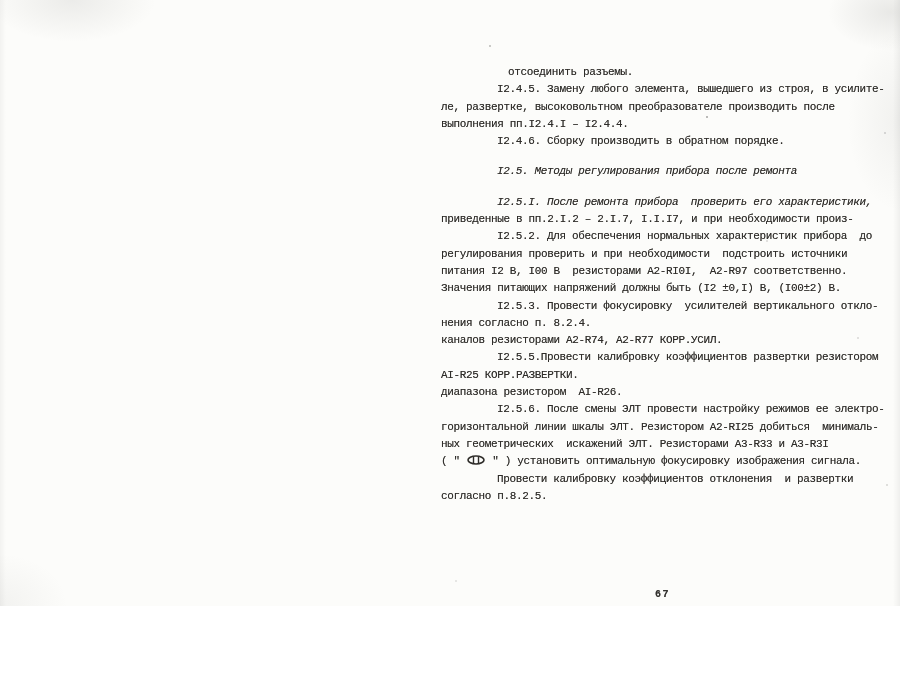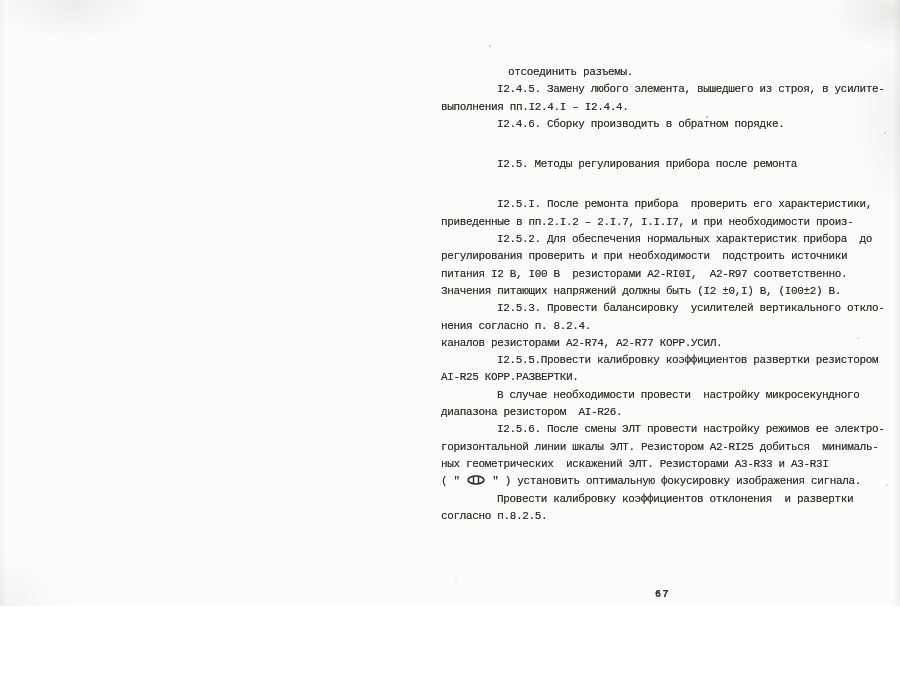--- a/index.html
+++ b/index.html
@@ -24,21 +24,21 @@
   }
   .line{
     font-size:11px;
     line-height:17.3px;
     letter-spacing:-0.35px;
     white-space:pre;
     text-shadow:0 0 0.5px rgba(40,38,35,0.55);
   }
   .line.para{padding-left:56px;}
   .line.hang{padding-left:67px;}
-  .line.gap{margin-top:23px;}
+  .line.gap{margin-top:13px;font-style:italic;}
   .focus-icon{
     display:inline-block;
     vertical-align:-1px;
     margin:0 1px;
   }
   .page-number{
     position:absolute;
     left:655px;top:589px;
     font-size:10px;
     letter-spacing:1.5px;
@@ -63,35 +63,35 @@
   }
 </style>
 </head>
 <body>
 
 <div class="scan">
   <div class="speckles"></div>
   <div class="text-block">
       <div class="line hang"><span>отсоединить разъемы.</span></div>
       <div class="line para"><span>I2.4.5. Замену любого элемента, вышедшего из строя, в усилите-</span></div>
+      <div class="line flush"><span>ле, развертке, высоковольтном преобразователе производить после</span></div>
       <div class="line flush"><span>выполнения пп.I2.4.I – I2.4.4.</span></div>
       <div class="line para"><span>I2.4.6. Сборку производить в обратном порядке.</span></div>
       <div class="line para gap"><span>I2.5. Методы регулирования прибора после ремонта</span></div>
       <div class="line para gap"><span>I2.5.I. После ремонта прибора  проверить его характеристики,</span></div>
       <div class="line flush"><span>приведенные в пп.2.I.2 – 2.I.7, I.I.I7, и при необходимости произ-</span></div>
       <div class="line para"><span>I2.5.2. Для обеспечения нормальных характеристик прибора  до</span></div>
       <div class="line flush"><span>регулирования проверить и при необходимости  подстроить источники</span></div>
       <div class="line flush"><span>питания I2 В, I00 В  резисторами А2-RI0I,  А2-R97 соответственно.</span></div>
       <div class="line flush"><span>Значения питающих напряжений должны быть (I2 ±0,I) В, (I00±2) В.</span></div>
-      <div class="line para"><span>I2.5.3. Провести балансировку  усилителей вертикального откло-</span></div>
+      <div class="line para"><span>I2.5.3. Провести фокусировку  усилителей вертикального откло-</span></div>
       <div class="line flush"><span>нения согласно п. 8.2.4.</span></div>
       <div class="line flush"><span>каналов резисторами А2-R74, А2-R77 КОРР.УСИЛ.</span></div>
       <div class="line para"><span>I2.5.5.Провести калибровку коэффициентов развертки резистором</span></div>
       <div class="line flush"><span>АI-R25 КОРР.РАЗВЕРТКИ.</span></div>
-      <div class="line para"><span>В случае необходимости провести  настройку микросекундного</span></div>
       <div class="line flush"><span>диапазона резистором  АI-R26.</span></div>
       <div class="line para"><span>I2.5.6. После смены ЭЛТ провести настройку режимов ее электро-</span></div>
       <div class="line flush"><span>горизонтальной линии шкалы ЭЛТ. Резистором А2-RI25 добиться  минималь-</span></div>
       <div class="line flush"><span>ных геометрических  искажений ЭЛТ. Резисторами А3-R33 и А3-R3I</span></div>
       <div class="line flush"><span>( " </span><svg width="18" height="10" viewBox="0 0 18 10" class="focus-icon">
           <ellipse cx="9" cy="5" rx="8" ry="4" fill="none" stroke="#2e2c29" stroke-width="1.6"></ellipse>
           <line x1="6.5" y1="2" x2="6.5" y2="8" stroke="#2e2c29" stroke-width="1.4"></line>
           <line x1="11.5" y1="2" x2="11.5" y2="8" stroke="#2e2c29" stroke-width="1.4"></line>
         </svg><span> " ) установить оптимальную фокусировку изображения сигнала.</span></div>
       <div class="line para"><span>Провести калибровку коэффициентов отклонения  и развертки</span></div>

